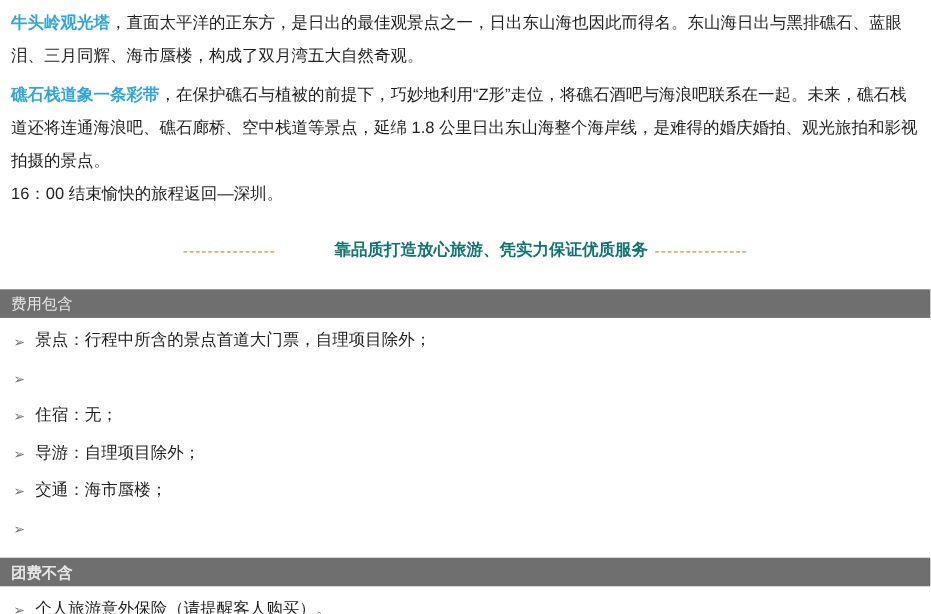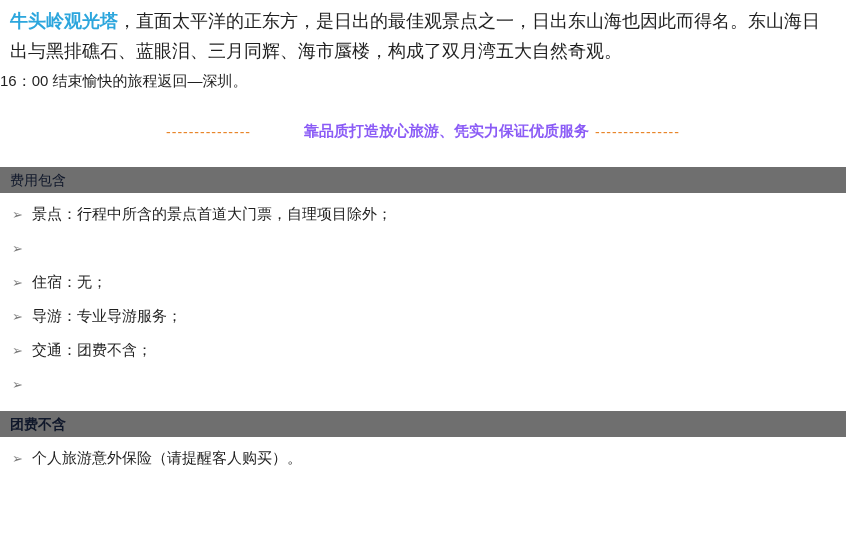--- a/index.html
+++ b/index.html
@@ -14,62 +14,62 @@
     color: #1a1a1a;
     overflow: hidden;
   }
   .page {
     position: relative;
     width: 846px;
     height: 558px;
     box-sizing: border-box;
   }
   .para {
-    font-size: 18px;
+    font-size: 15px;
     line-height: 30px;
     color: #1f1f1f;
     padding: 0 10px 0 10px;
     margin: 0;
   }
   .para-block {
     margin-top: 6px;
   }
   .highlight {
     color: #2ca6dd;
     font-weight: bold;
   }
   .single-line {
     font-size: 15px;
     line-height: 30px;
     color: #1f1f1f;
-    padding: 0 0;
+    padding: 0 10px;
     margin: 0;
   }
   .slogan-wrap {
     margin-top: 26px;
     text-align: center;
     white-space: nowrap;
   }
   .slogan-dashes {
     color: #e8862b;
     font-size: 14px;
     letter-spacing: 1px;
     vertical-align: middle;
   }
   .slogan-text {
-    color: #8b5cf6;
+    color: #0f766e;
     font-size: 15px;
     font-weight: bold;
     vertical-align: middle;
     padding: 0 6px;
     margin-left: 47px;
   }
   .section-bar {
     background: #6f6f6f;
-    color: #0f172a;
+    color: #e5e5e5;
     font-size: 14px;
     line-height: 26px;
     height: 26px;
     padding: 0 10px;
     box-sizing: border-box;
     font-weight: normal;
   }
   .bar-gap-top {
     margin-top: 26px;
   }
@@ -107,20 +107,23 @@
 </style>
 </head>
 <body>
 
 <div class="page">
 
   <div class="para para-block">
     <span class="highlight">牛头岭观光塔</span><span>，直面太平洋的正东方，是日出的最佳观景点之一，日出东山海也因此而得名。东山海日出与黑排礁石、蓝眼泪、三月同辉、海市蜃楼，构成了双月湾五大自然奇观。</span>
   </div>
 
+  <div class="para para-block">
+    <span class="highlight">礁石栈道象一条彩带</span><span>，在保护礁石与植被的前提下，巧妙地利用“Z形”走位，将礁石酒吧与海浪吧联系在一起。未来，礁石栈道还将连通海浪吧、礁石廊桥、空中栈道等景点，延绵 1.8 公里日出东山海整个海岸线，是难得的婚庆婚拍、观光旅拍和影视拍摄的景点。</span>
+  </div>
 
   <div class="single-line">16：00  结束愉快的旅程返回—深圳。</div>
 
   <div class="slogan-wrap">
     <span class="slogan-dashes">---------------</span><span class="slogan-text">靠品质打造放心旅游、凭实力保证优质服务</span><span class="slogan-dashes">---------------</span>
   </div>
 
   <div class="section-bar bar-gap-top">费用包含</div>
 
   <ul class="list list-wrap">
@@ -130,25 +133,25 @@
     </li>
     <li class="list-item">
       <span class="bullet">➢</span>
     </li>
     <li class="list-item">
       <span class="bullet">➢</span>
       <span class="item-text">住宿：无；</span>
     </li>
     <li class="list-item">
       <span class="bullet">➢</span>
-      <span class="item-text">导游：专业导游服务；</span>
+      <span class="item-text">导游：自理项目除外；</span>
     </li>
     <li class="list-item">
       <span class="bullet">➢</span>
-      <span class="item-text">交通：团费不含；</span>
+      <span class="item-text">交通：海市蜃楼；</span>
     </li>
     <li class="list-item">
       <span class="bullet">➢</span>
     </li>
   </ul>
 
   <div class="section-bar bar-gap-top2">团费不含</div>
 
   <ul class="list list-wrap">
     <li class="list-item">

